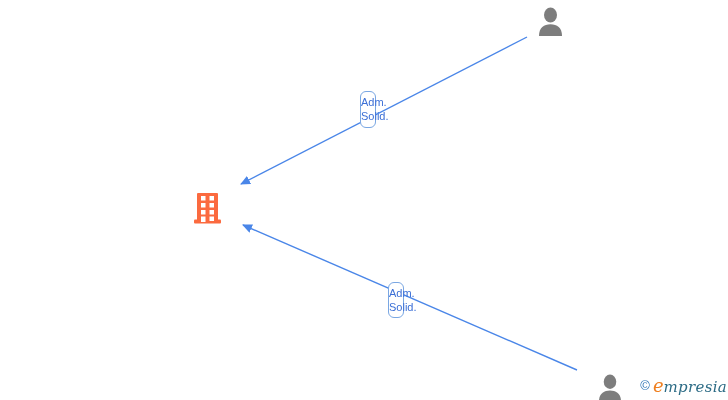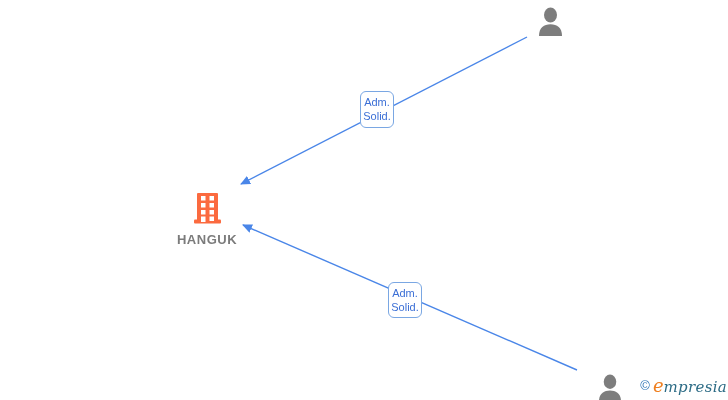--- a/index.html
+++ b/index.html
@@ -58,21 +58,21 @@
     font-size: 13px;
     font-weight: bold;
     line-height: 15px;
     letter-spacing: 0.5px;
   }
   .company-name .line2 {
     word-spacing: 5px;
   }
   .edge-label {
     position: absolute;
-    width: 34px;
+    width: 16px;
     background: #ffffff;
     border: 1px solid #7aa7e3;
     border-radius: 6px;
     color: #3b6fd6;
     font-size: 11px;
     line-height: 14px;
     text-align: center;
     padding: 3px 0 4px 0;
     box-sizing: border-box;
   }
@@ -152,21 +152,20 @@
           <rect x="8" y="11" width="4.5" height="4.5"></rect>
           <rect x="16.5" y="11" width="4.5" height="4.5"></rect>
           <rect x="8" y="18" width="4.5" height="4.5"></rect>
           <rect x="16.5" y="18" width="4.5" height="4.5"></rect>
           <rect x="8" y="24.5" width="4.5" height="5.5"></rect>
           <rect x="16.5" y="24.5" width="4.5" height="4.5"></rect>
         </g>
       </svg>
     </span>
     <div class="company-name">
-      <div class="line1">HANGUK</div>
     </div>
   </div>
 
   <div class="edge-label edge-label-1">
     <div>Adm.</div>
     <div>Solid.</div>
   </div>
 
   <div class="edge-label edge-label-2">
     <div>Adm.</div>

